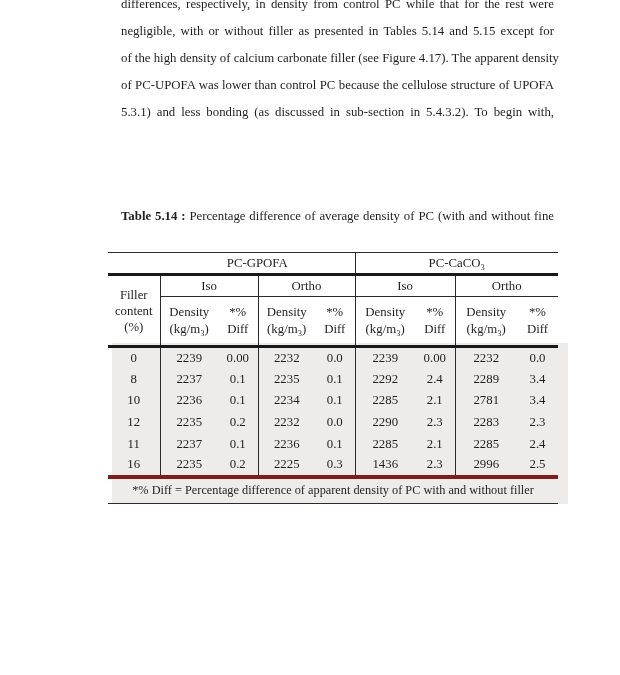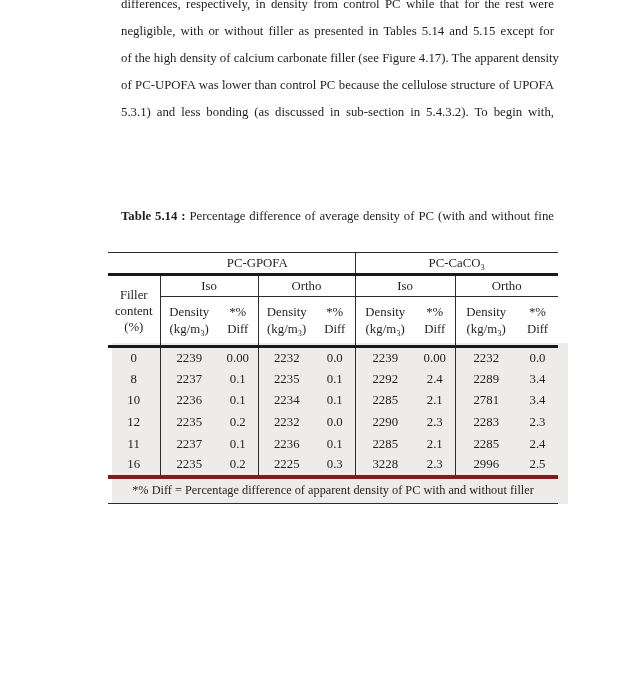--- a/index.html
+++ b/index.html
@@ -178,21 +178,21 @@
         <td>2.1</td>
         <td class="vl">2285</td>
         <td>2.4</td>
       </tr>
       <tr class="lastrow">
         <td class="vr">16</td>
         <td>2235</td>
         <td>0.2</td>
         <td class="vl">2225</td>
         <td>0.3</td>
-        <td class="vl">3228</td>
+        <td class="vl">1436</td>
         <td>2.3</td>
         <td class="vl">2996</td>
         <td>2.5</td>
       </tr>
       <tr class="noterow">
         <td colspan="9">*% Diff = Percentage difference of apparent density of PC with and without filler</td>
       </tr>
     </tbody>
   </table>
 

